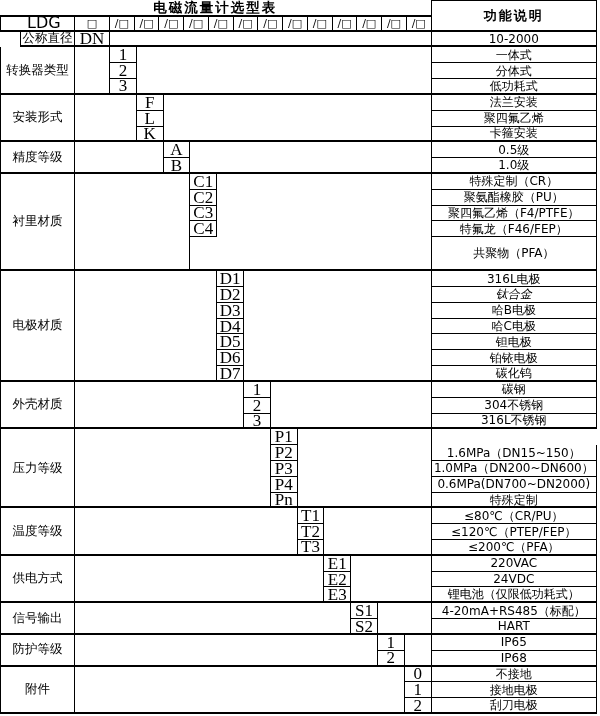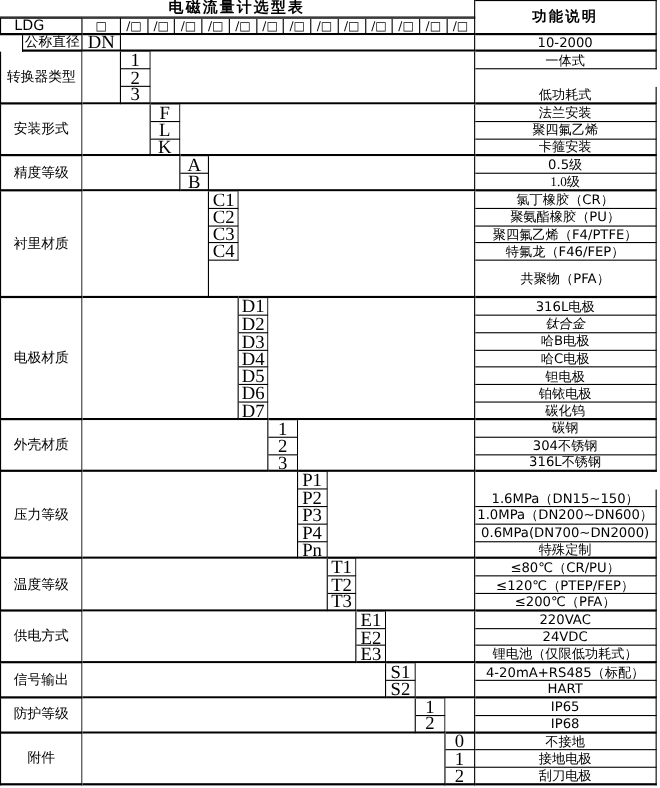--- a/index.html
+++ b/index.html
@@ -17,21 +17,21 @@
   .cell{
     box-sizing:border-box;display:flex;align-items:center;justify-content:center;
     border-right:1px solid #000;border-bottom:1px solid #000;
     overflow:hidden;white-space:nowrap;line-height:1;
   }
   .bl{border-left:1px solid #000;}
   .bt{border-top:1px solid #000;}
   .sep{border-bottom-width:2px;}
   .title-cell{grid-column:1/15;grid-row:1;font-size:13.5px;font-weight:bold;letter-spacing:2px;}
   .funchead-cell{grid-column:15;grid-row:1/3;font-size:13px;font-weight:bold;letter-spacing:2px;}
-  .ldg-cell{grid-column:1;grid-row:2;font-size:13px;justify-content:flex-start;padding-left:12px;}
+  .ldg-cell{grid-column:1;grid-row:2;font-size:16px;justify-content:flex-start;padding-left:26px;}
   .basebox-cell{grid-column:2;grid-row:2;font-size:11px;}
   .boxstrip-cell{grid-column:3/15;grid-row:2;display:flex;align-items:stretch;padding:0;}
   .optbox{flex:1;display:flex;align-items:center;justify-content:center;
     border-right:1px solid #000;font-size:11px;box-sizing:border-box;}
   .optbox:last-child{border-right:none;}
   .label-cell{font-size:12.5px;}
   .code-cell{font-size:17px;font-family:Liberation Serif, serif;}
   .func-cell{grid-column:15;font-size:12px;}
   .empty-cell{background:#fff;}
 </style>
@@ -61,43 +61,44 @@
       </div>
   <div class="cell label-cell bl sep" style="grid-area: 3 / 1; margin-left: 20px;">公称直径</div>
       <div class="cell code-cell sep" style="grid-area: 3 / 2;">DN</div>
       <div class="cell func-cell sep" style="grid-area: 3 / 15;">10-2000</div>
       <div class="cell empty-cell sep" style="grid-area: 3 / 3 / auto / span 12;"></div>
       <div class="cell label-cell bl sep" style="grid-area: 4 / 1 / span 3;">转换器类型</div>
       <div class="cell empty-cell sep" style="grid-area: 4 / 2 / span 3;"></div>
       <div class="cell code-cell" style="grid-area: 4 / 3;">1</div>
       <div class="cell func-cell" style="grid-area: 4 / 15;">一体式</div>
       <div class="cell code-cell" style="grid-area: 5 / 3;">2</div>
+      <div class="cell func-cell" style="grid-area: 5 / 15;">分体式</div>
       <div class="cell code-cell sep" style="grid-area: 6 / 3;">3</div>
       <div class="cell func-cell sep" style="grid-area: 6 / 15;">低功耗式</div>
       <div class="cell empty-cell sep" style="grid-area: 4 / 4 / span 3 / span 11;"></div>
       <div class="cell label-cell bl sep" style="grid-area: 7 / 1 / span 3;">安装形式</div>
       <div class="cell empty-cell sep" style="grid-area: 7 / 2 / span 3 / span 2;"></div>
       <div class="cell code-cell" style="grid-area: 7 / 4;">F</div>
       <div class="cell func-cell" style="grid-area: 7 / 15;">法兰安装</div>
       <div class="cell code-cell" style="grid-area: 8 / 4;">L</div>
       <div class="cell func-cell" style="grid-area: 8 / 15;">聚四氟乙烯</div>
       <div class="cell code-cell sep" style="grid-area: 9 / 4;">K</div>
       <div class="cell func-cell sep" style="grid-area: 9 / 15;">卡箍安装</div>
       <div class="cell empty-cell sep" style="grid-area: 7 / 5 / span 3 / span 10;"></div>
       <div class="cell label-cell bl sep" style="grid-area: 10 / 1 / span 2;">精度等级</div>
       <div class="cell empty-cell sep" style="grid-area: 10 / 2 / span 2 / span 3;"></div>
       <div class="cell code-cell" style="grid-area: 10 / 5;">A</div>
       <div class="cell func-cell" style="grid-area: 10 / 15;">0.5级</div>
       <div class="cell code-cell sep" style="grid-area: 11 / 5;">B</div>
-      <div class="cell func-cell sep" style="grid-area: 11 / 15; font-family: Liberation Serif, serif;">1.0级</div>
+      <div class="cell func-cell sep" style="grid-area: 11 / 15;">1.0级</div>
       <div class="cell empty-cell sep" style="grid-area: 10 / 6 / span 2 / span 9;"></div>
       <div class="cell label-cell bl sep" style="grid-area: 12 / 1 / span 5;">衬里材质</div>
       <div class="cell empty-cell sep" style="grid-area: 12 / 2 / span 5 / span 4;"></div>
       <div class="cell code-cell" style="grid-area: 12 / 6;">C1</div>
-      <div class="cell func-cell" style="grid-area: 12 / 15;">氯丁橡胶（CR）</div>
+      <div class="cell func-cell" style="grid-area: 12 / 15;">特殊定制（CR）</div>
       <div class="cell code-cell" style="grid-area: 13 / 6;">C2</div>
       <div class="cell func-cell" style="grid-area: 13 / 15;">聚氨酯橡胶（PU）</div>
       <div class="cell code-cell" style="grid-area: 14 / 6;">C3</div>
       <div class="cell func-cell" style="grid-area: 14 / 15;">聚四氟乙烯（F4/PTFE）</div>
       <div class="cell code-cell" style="grid-area: 15 / 6;">C4</div>
       <div class="cell func-cell" style="grid-area: 15 / 15;">特氟龙（F46/FEP）</div>
       <div class="cell code-cell sep" style="grid-area: 16 / 6; margin-top: 32px;">C5</div>
       <div class="cell func-cell sep" style="grid-area: 16 / 15;">共聚物（PFA）</div>
       <div class="cell empty-cell sep" style="grid-area: 12 / 7 / span 5 / span 8;"></div>
       <div class="cell label-cell bl sep" style="grid-area: 17 / 1 / span 7;">电极材质</div>

